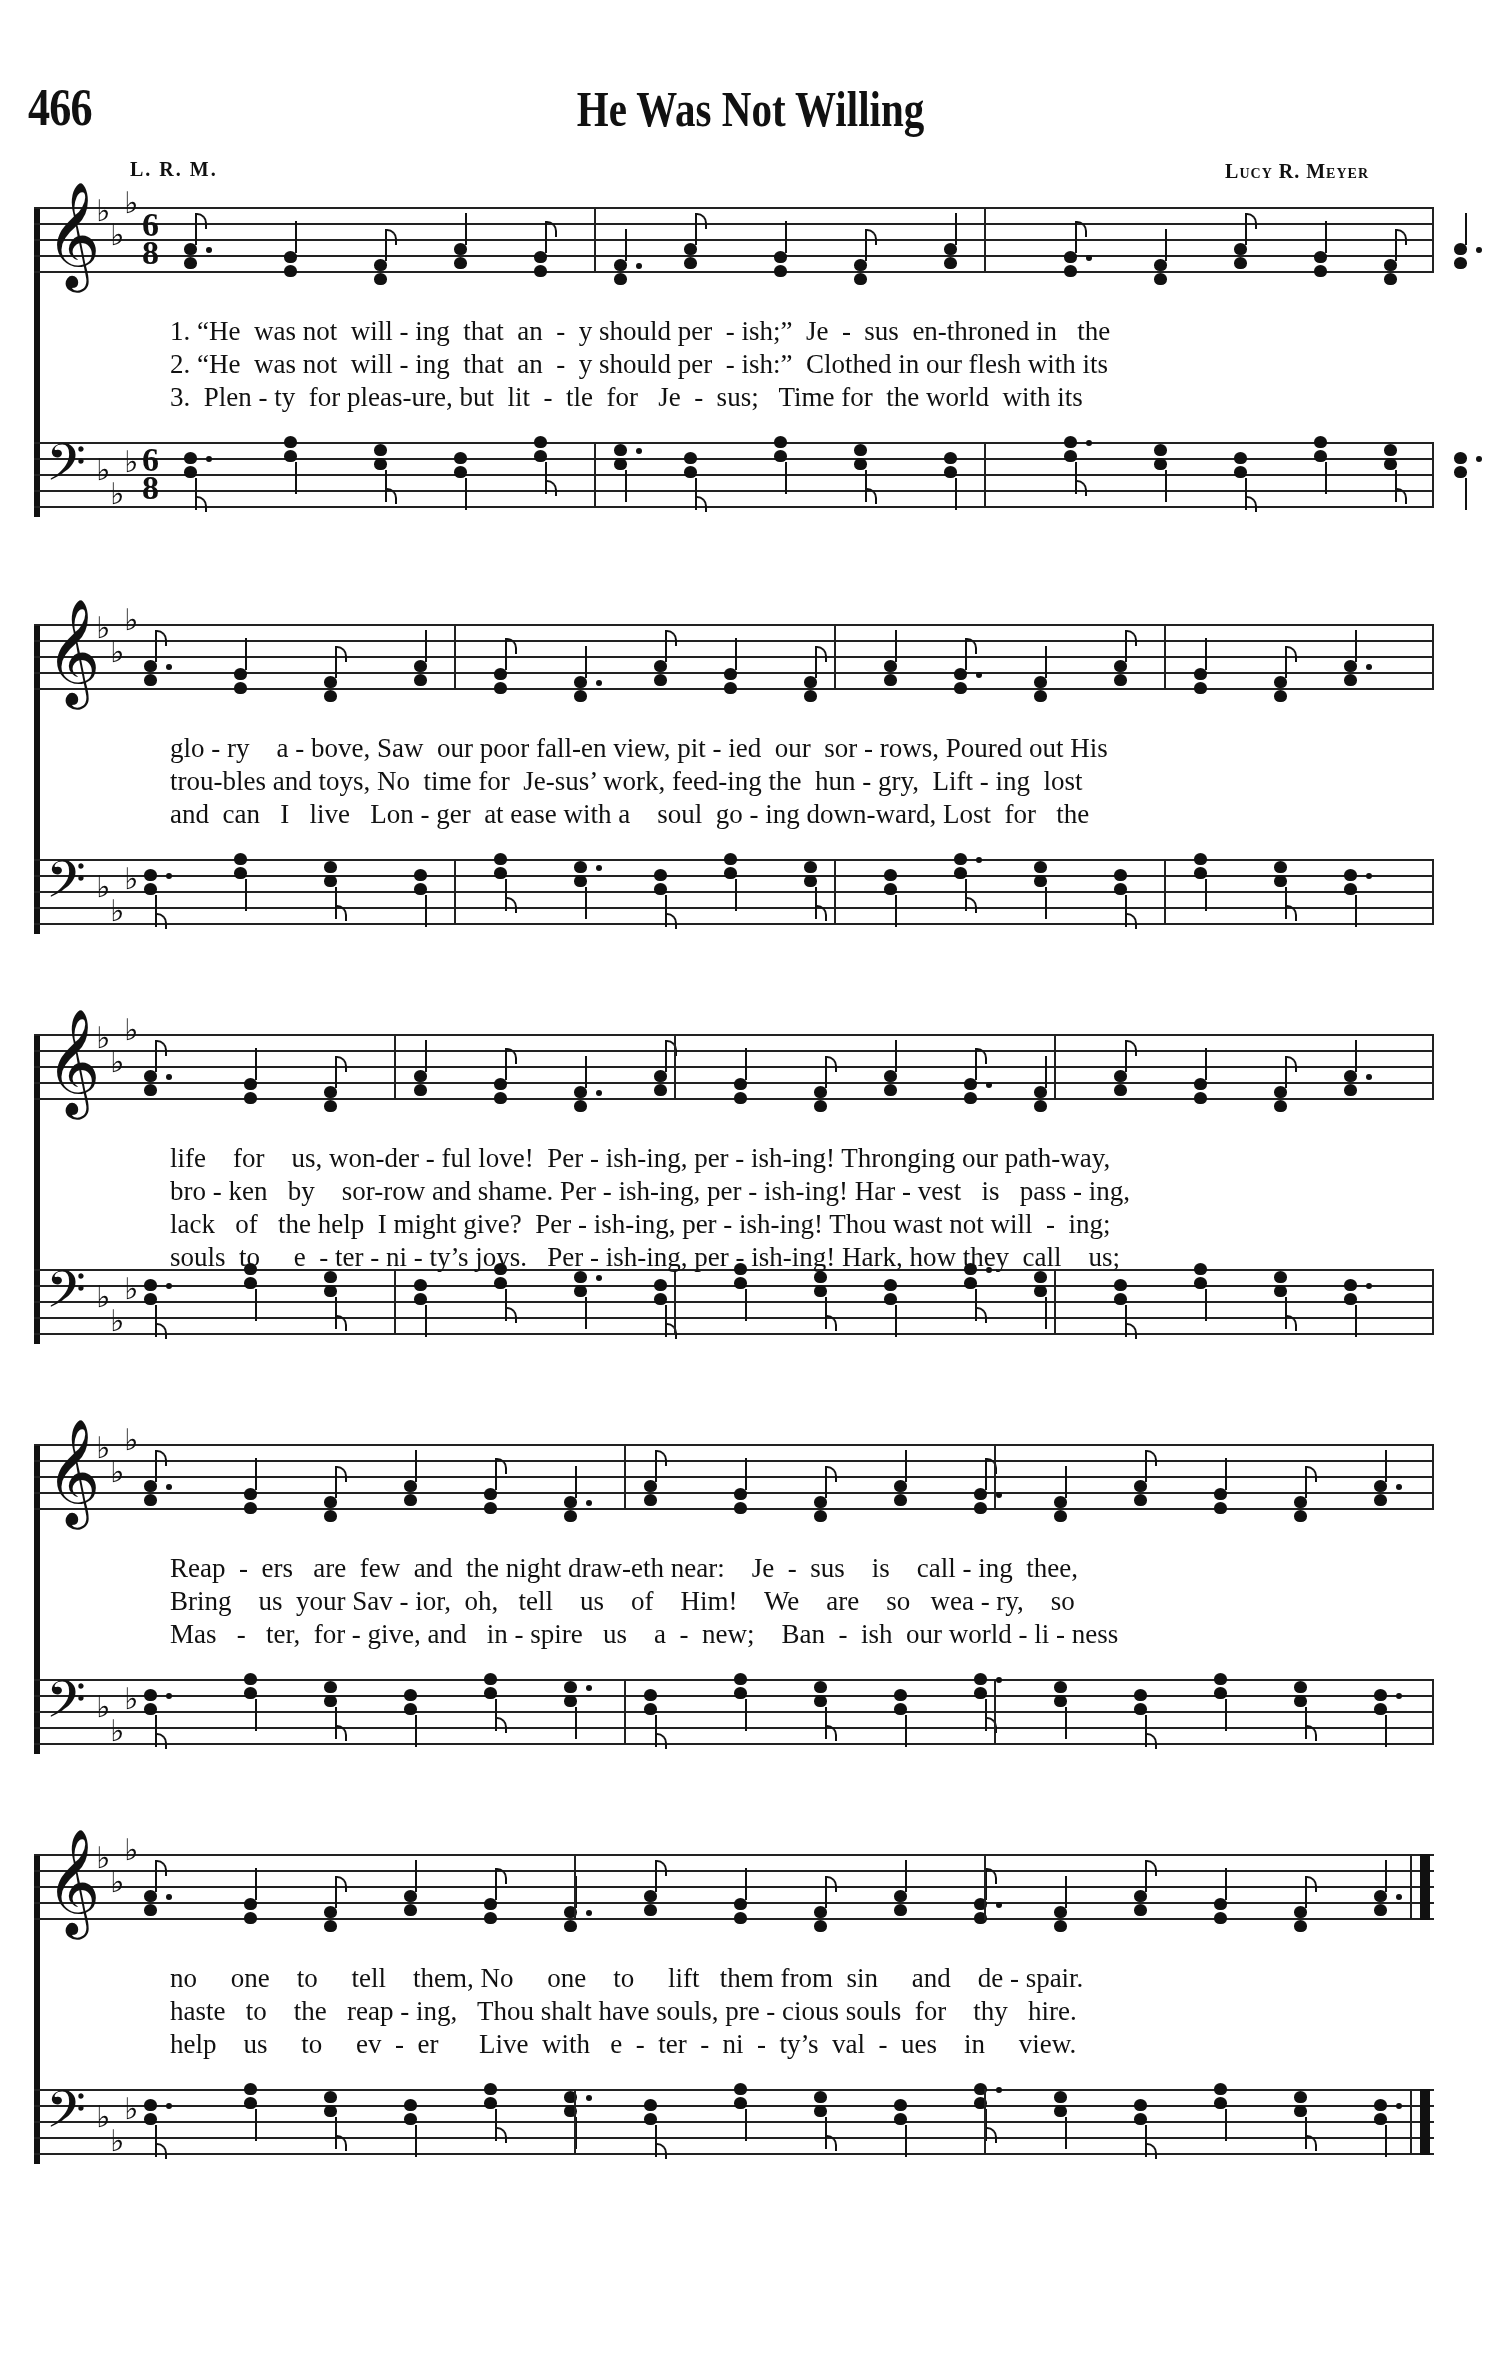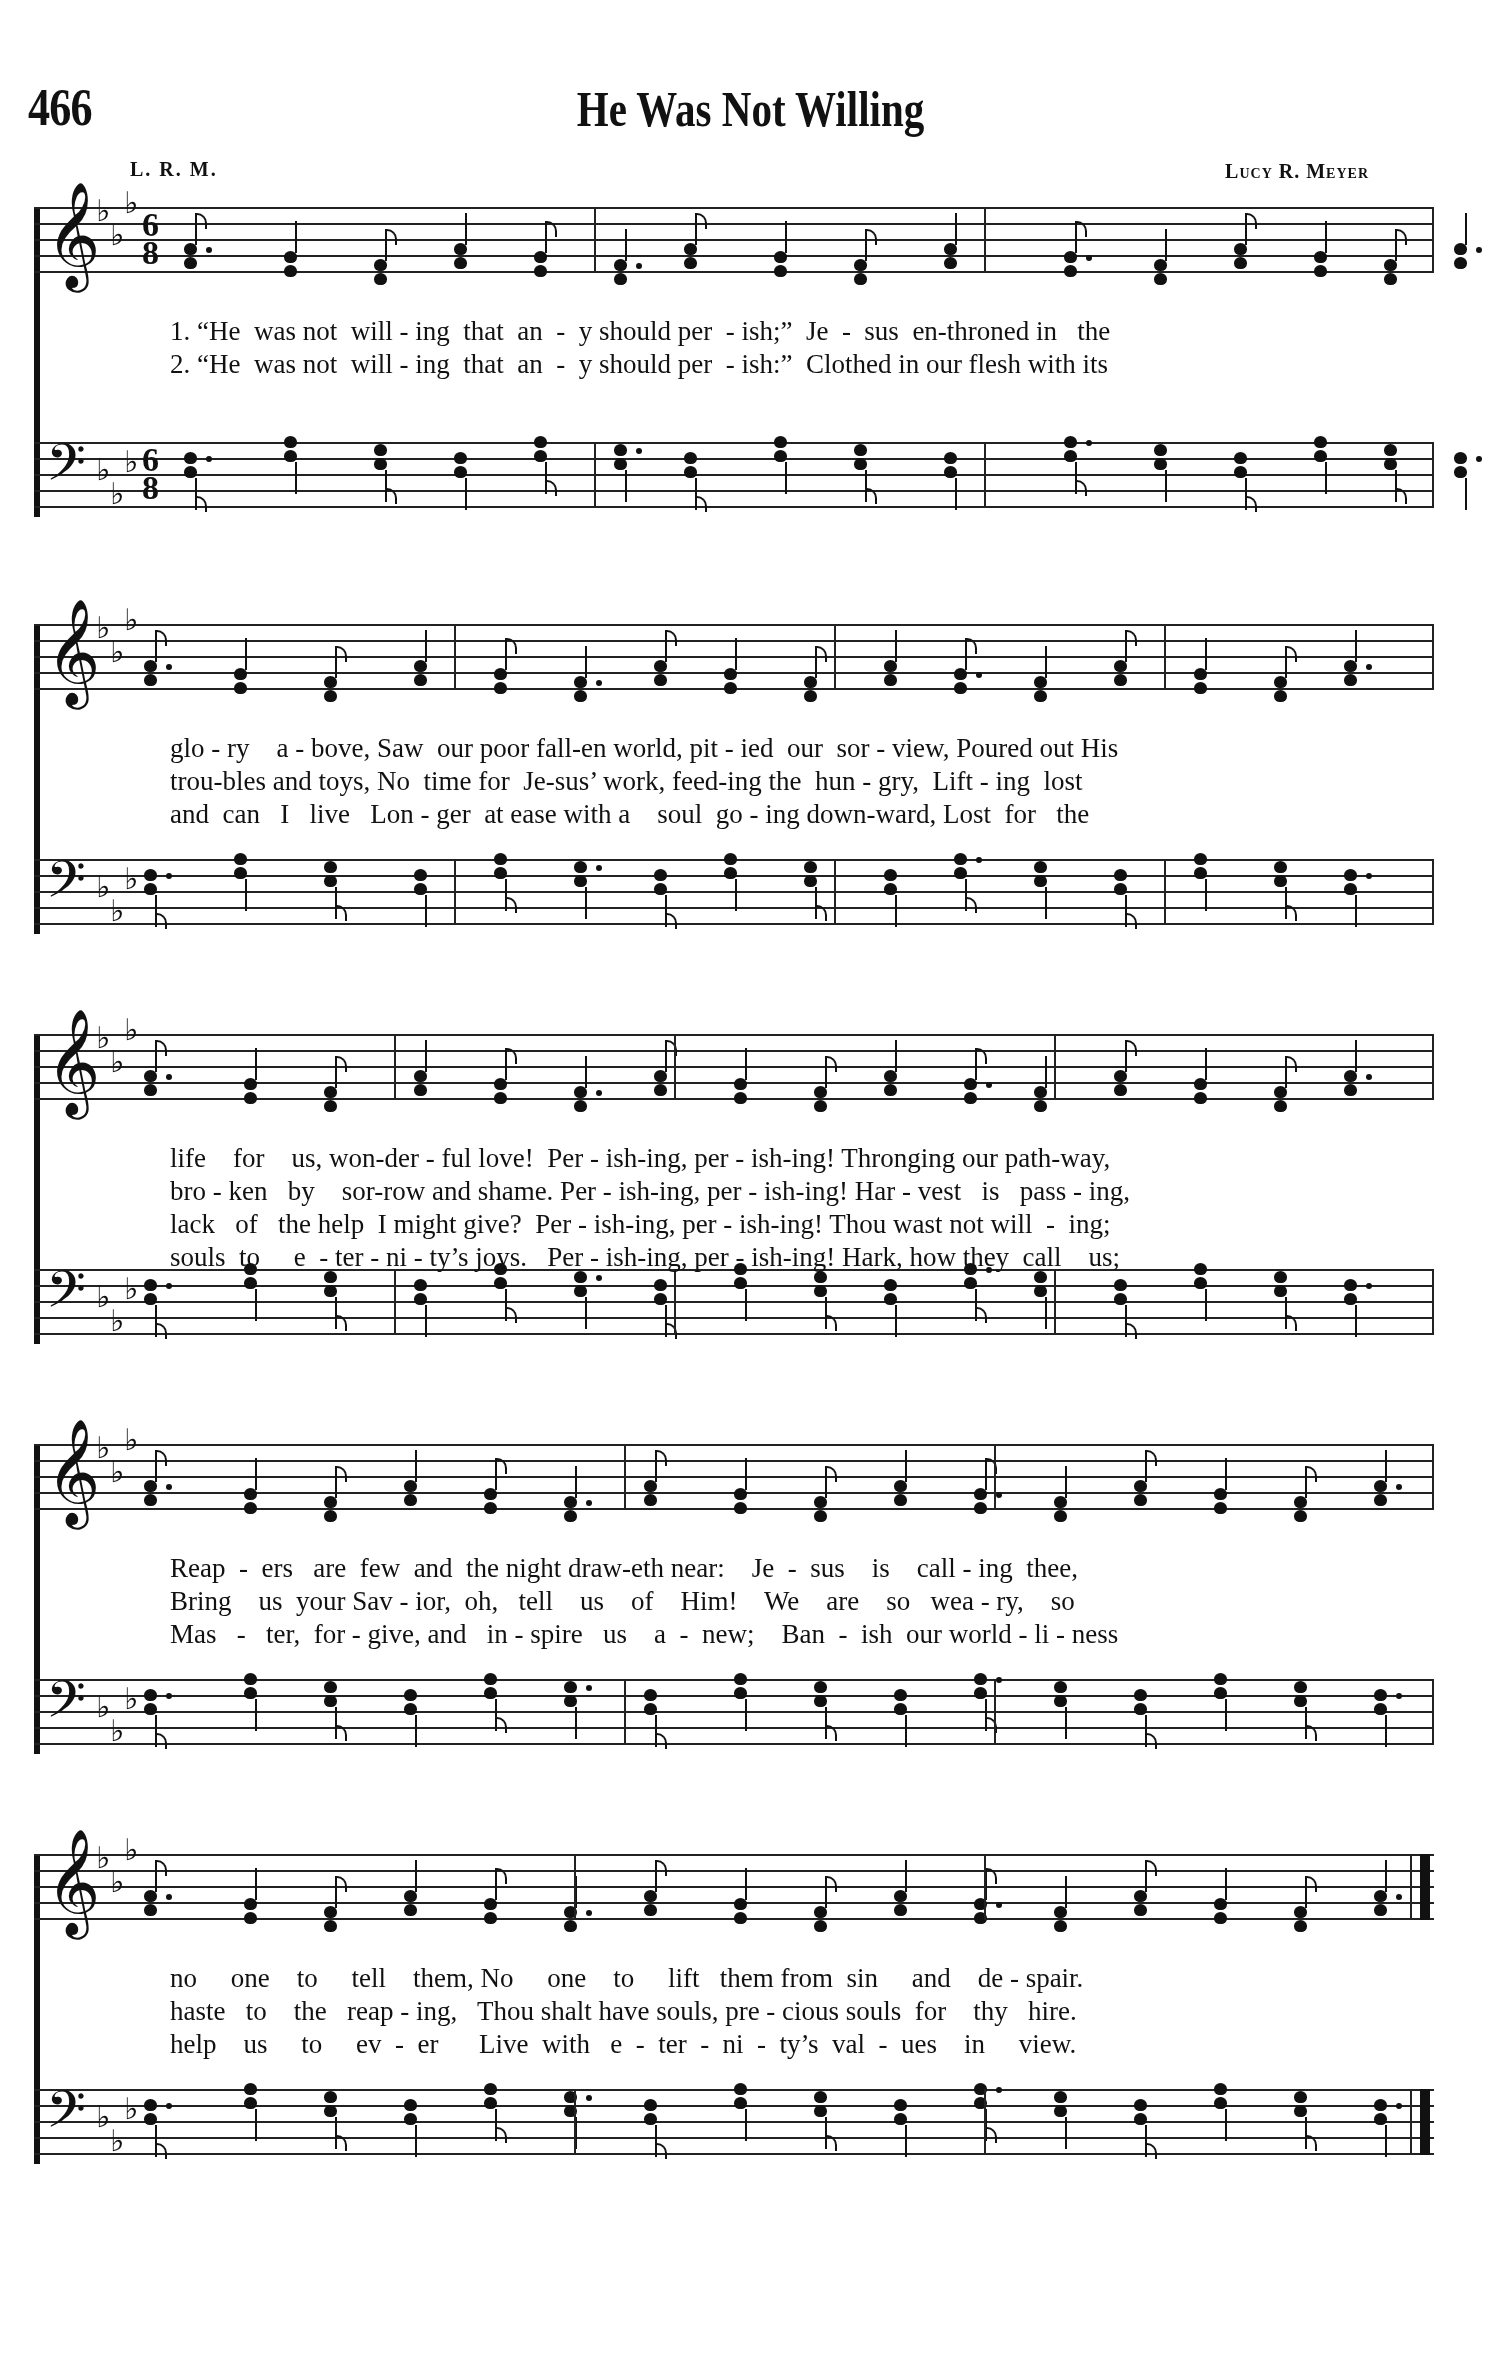--- a/index.html
+++ b/index.html
@@ -187,20 +187,21 @@
         <div class="note" style="left: 1420px; top: 24px;"></div>
         <div class="stem" style="left: 1431px; top: 36px; height: 32px;"></div>
         <div class="dot" style="left: 1442px; top: 14px;"></div>
         <div class="bar-line" style="left: 560px; top: 0px; height: 66px;"></div>
         <div class="bar-line" style="left: 950px; top: 0px; height: 66px;"></div>
         <div class="bar-line" style="left: 1398px; top: 0px; height: 66px;"></div>
       </div>
       <div class="lyrics" style="left: 136px; top: 120px;">
         <div class="lyric-line">1. “He  was not  will - ing  that  an  -  y should per  - ish;”  Je  -  sus  en-throned in   the</div>
         <div class="lyric-line">2. “He  was not  will - ing  that  an  -  y should per  - ish:”  Clothed in our flesh with its</div>
+        <div class="lyric-line">3.  Plen - ty  for pleas-ure, but  lit  -  tle  for   Je  -  sus;   Time for  the world  with its</div>
       </div>
     </div>
     <div class="system" style="top: 612px; height: 330px;">
       <div class="brace-bar" style="top: 12px; height: 310px;"></div>
       <div class="staff" style="top: 12px;">
         <div class="staff-line" style="top: 0px;"></div>
         <div class="staff-line" style="top: 16px;"></div>
         <div class="staff-line" style="top: 32px;"></div>
         <div class="staff-line" style="top: 48px;"></div>
         <div class="staff-line" style="top: 64px;"></div>
@@ -342,21 +343,21 @@
         <div class="note" style="left: 1310px; top: 10px;"></div>
         <div class="note" style="left: 1310px; top: 24px;"></div>
         <div class="stem" style="left: 1321px; top: 36px; height: 32px;"></div>
         <div class="dot" style="left: 1332px; top: 14px;"></div>
         <div class="bar-line" style="left: 420px; top: 0px; height: 66px;"></div>
         <div class="bar-line" style="left: 800px; top: 0px; height: 66px;"></div>
         <div class="bar-line" style="left: 1130px; top: 0px; height: 66px;"></div>
         <div class="bar-line" style="left: 1398px; top: 0px; height: 66px;"></div>
       </div>
       <div class="lyrics" style="left: 136px; top: 120px;">
-        <div class="lyric-line">glo - ry    a - bove, Saw  our poor fall-en world, pit - ied  our  sor - view, Poured out His</div>
+        <div class="lyric-line">glo - ry    a - bove, Saw  our poor fall-en view, pit - ied  our  sor - rows, Poured out His</div>
         <div class="lyric-line">trou-bles and toys, No  time for  Je-sus’ work, feed-ing the  hun - gry,  Lift - ing  lost</div>
         <div class="lyric-line">and  can   I   live   Lon - ger  at ease with a    soul  go - ing down-ward, Lost  for   the</div>
       </div>
     </div>
     <div class="system" style="top: 1022px; height: 330px;">
       <div class="brace-bar" style="top: 12px; height: 310px;"></div>
       <div class="staff" style="top: 12px;">
         <div class="staff-line" style="top: 0px;"></div>
         <div class="staff-line" style="top: 16px;"></div>
         <div class="staff-line" style="top: 32px;"></div>

